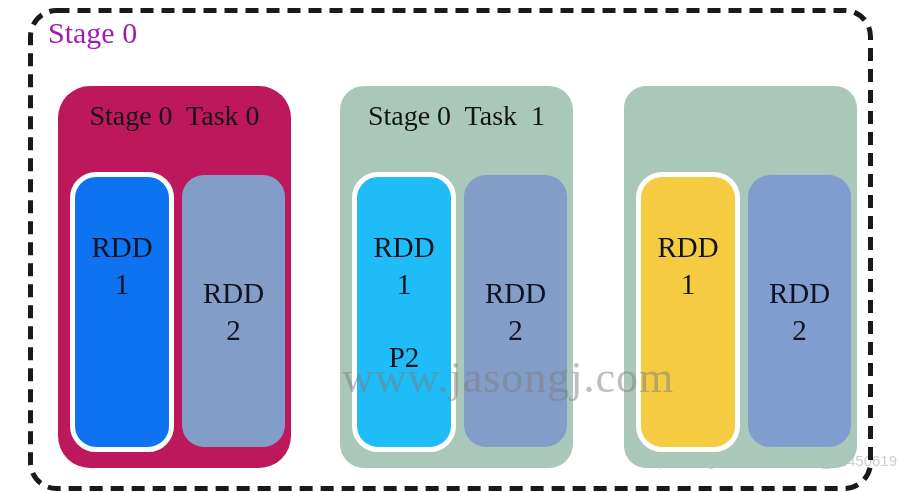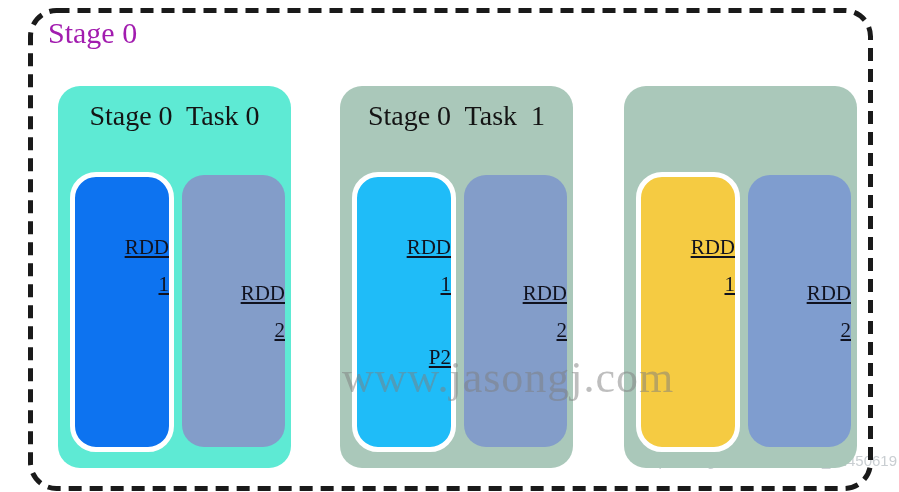--- a/index.html
+++ b/index.html
@@ -25,41 +25,40 @@
   }
 
   
   .task-group {
     position: absolute; top: 86px;
     width: 233px; height: 382px;
     border-radius: 22px;
     z-index: 3;
   }
   .task-group.g0 { left: 58px; }
-  .task-group.g1 { left: 340px; }
+  .task-group.g1 { left: 340px; border-radius: 24px; }
   .task-group.g2 { left: 624px; }
 
   .task-title {
     text-align: center;
     padding-top: 14px;
     font-size: 28px;
     color: #141414;
     white-space: pre;
   }
 
   
   .rdd {
     position: absolute;
     box-sizing: border-box;
-    text-align: right;
-    font-size: 21px;
+    text-align: center;
+    font-size: 29px;
     line-height: 37px;
     color: #10121f;
     z-index: 4;
-    text-decoration: underline;
   }
   .rdd1 {
     left: 12px; top: 86px;
     width: 104px; height: 280px;
     border: 5px solid #ffffff;
     border-radius: 26px;
     padding-top: 52px;
   }
   .rdd2 {
     left: 124px; top: 89px;
@@ -92,21 +91,21 @@
 <body>
 
 <div class="watermark-bottom">https://blog.csdn.net/weixin_42450619</div>
 
 <svg class="stage-border" viewBox="0 0 845 483" xmlns="http://www.w3.org/2000/svg">
   <rect x="2.5" y="2.5" width="840" height="478" rx="26" ry="26" fill="none" stroke="#1a1a1a" stroke-width="5" stroke-dasharray="13 8"></rect>
 </svg>
 
 <div class="stage-label">Stage 0</div>
 
-<div class="task-group g0" style="background-color: #5eead4;">
+<div class="task-group g0" style="background-color: #be185d; border-radius: 32px;">
   <div class="task-title">Stage 0  Task 0</div>
   <div class="rdd rdd1" style="background-color: rgb(13, 115, 240);">
     <div>RDD</div>
     <div>1</div>
     <div class="spacer"></div>
   </div>
   <div class="rdd rdd2" style="background-color: rgb(131, 157, 201);">
     <div>RDD</div>
     <div>2</div>
   </div>

